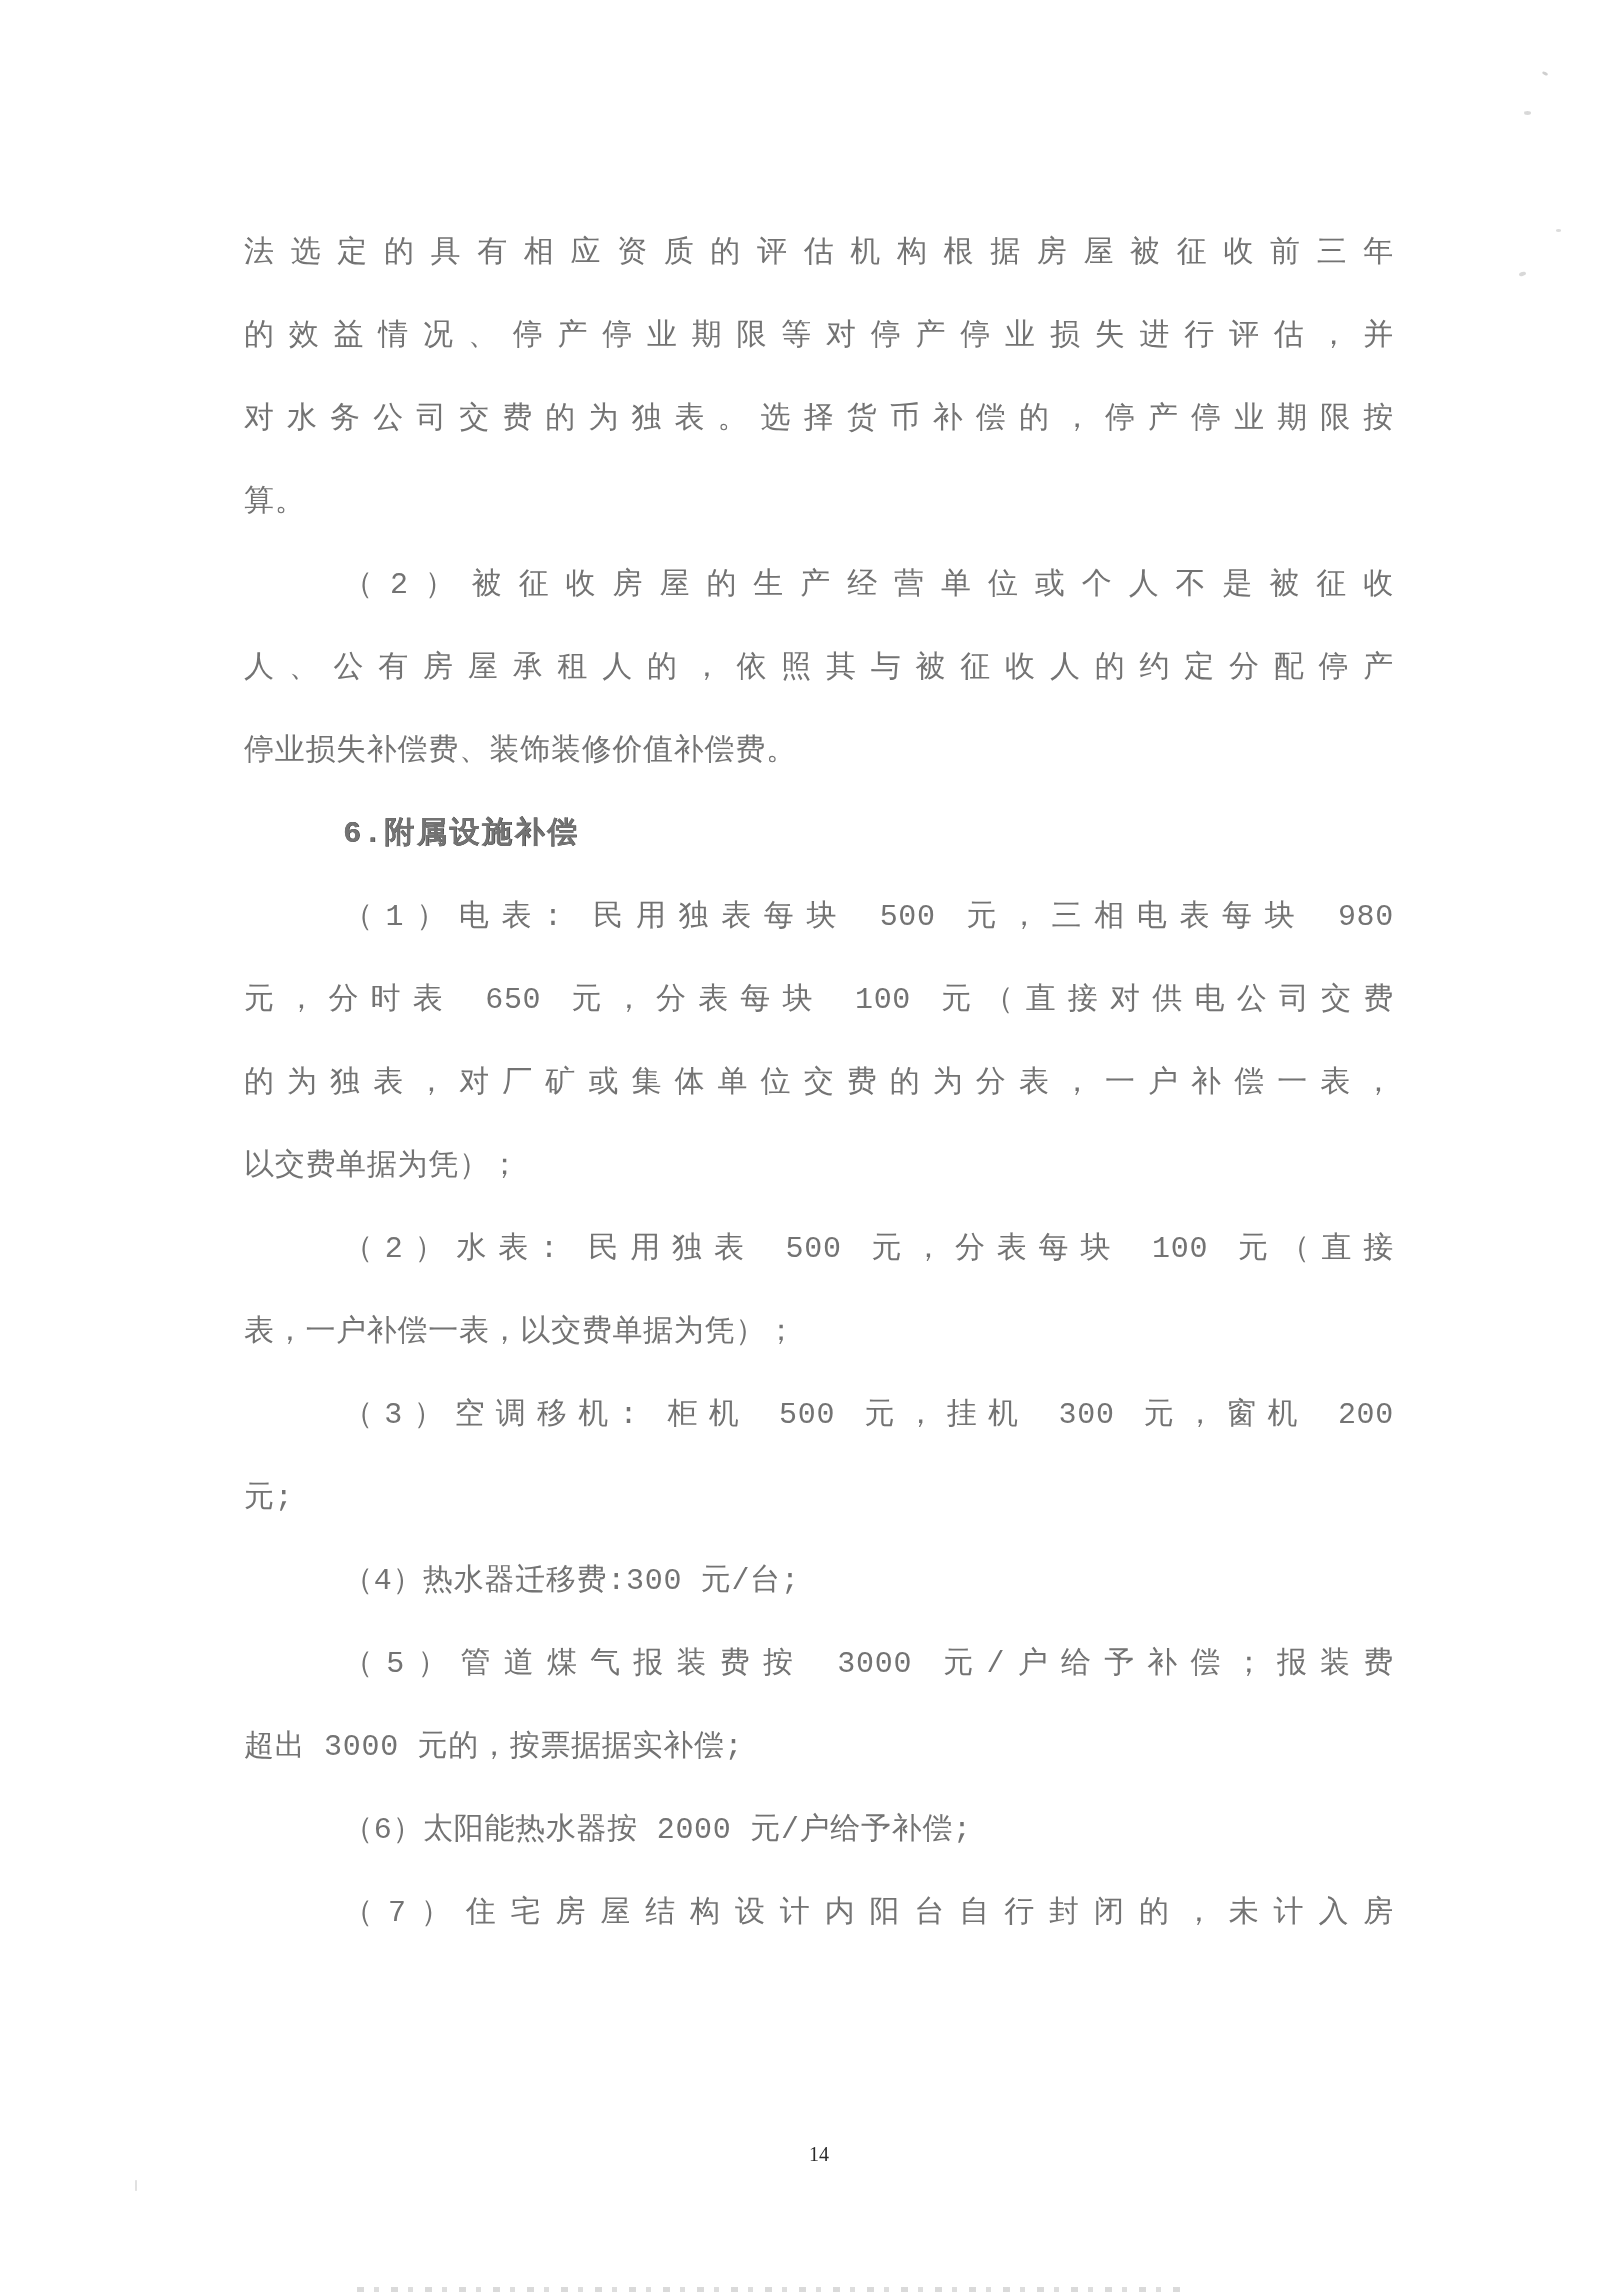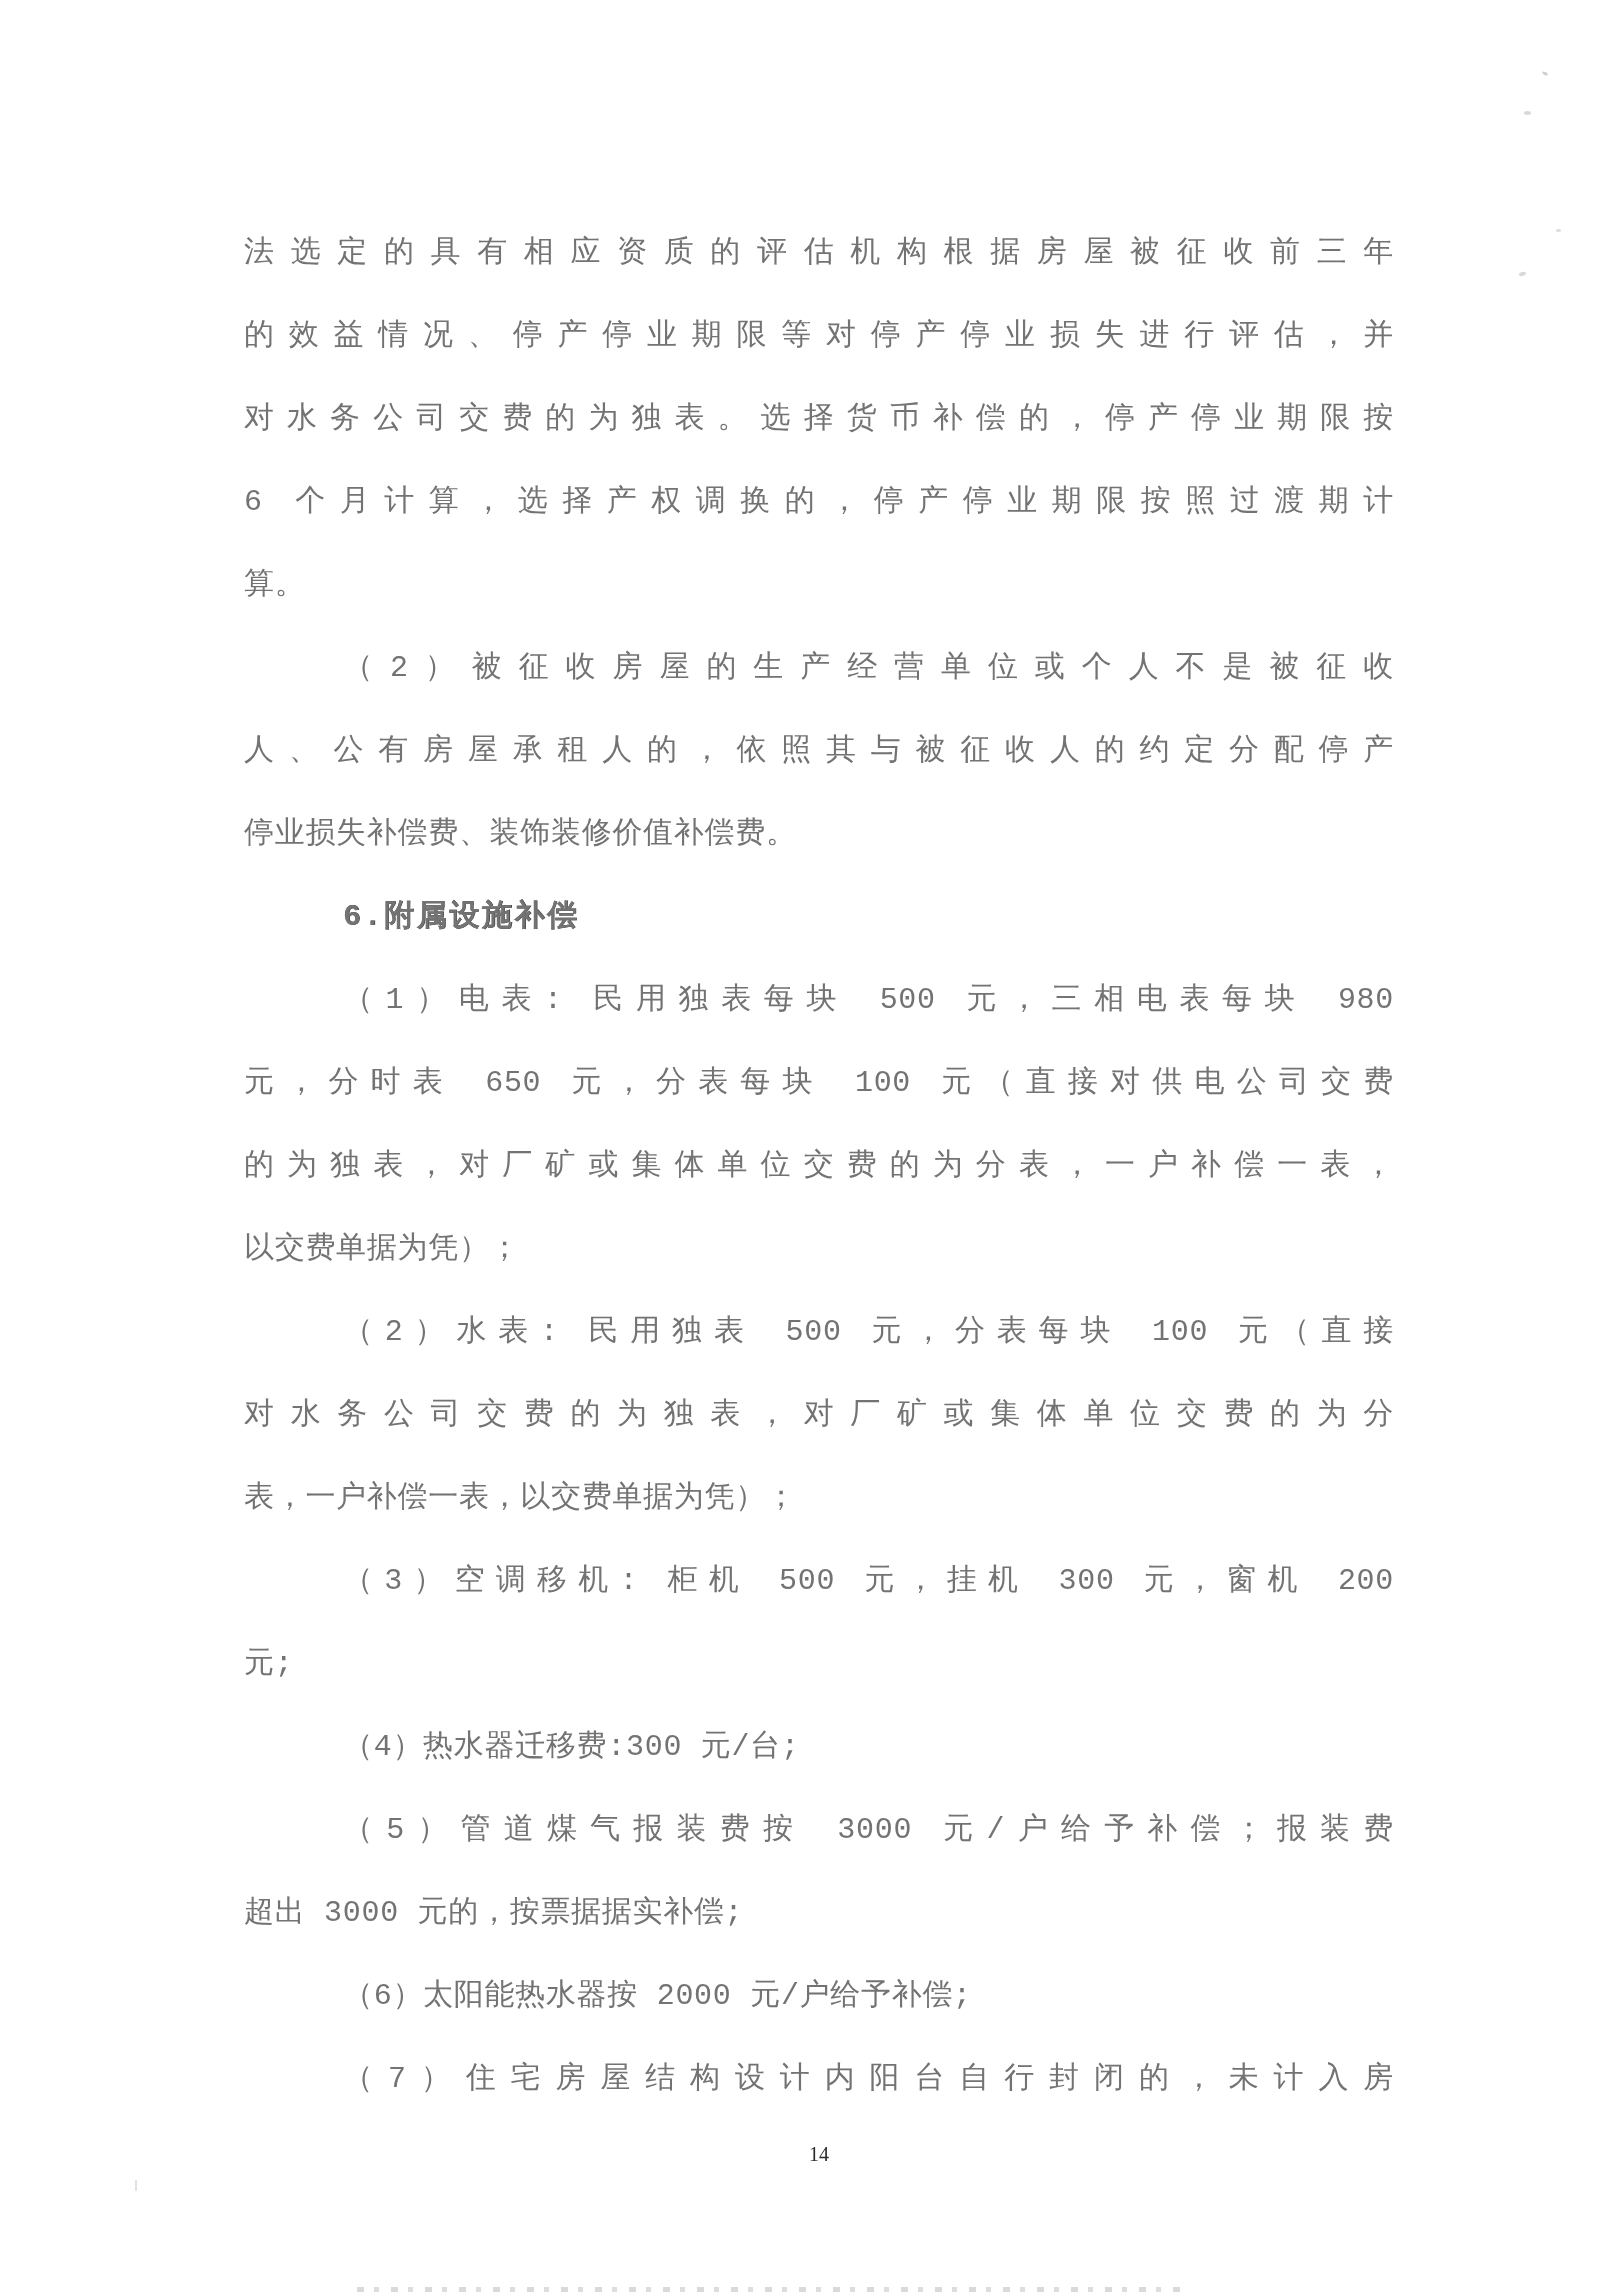--- a/index.html
+++ b/index.html
@@ -90,32 +90,30 @@
 </style>
 </head>
 <body>
 
 <div class="page">
 
   <div class="text-block">
     <div class="ln fl">法选定的具有相应资质的评估机构根据房屋被征收前三年</div>
     <div class="ln fl">的效益情况、停产停业期限等对停产停业损失进行评估，并</div>
     <div class="ln fl">对水务公司交费的为独表。选择货币补偿的，停产停业期限按</div>
-    <div class="ln fl">6 个月计算，选择产权调换的，停产停业期限按照过渡期计</div>
     <div class="ln">算。</div>
     <div class="ln ind fl">（2）被征收房屋的生产经营单位或个人不是被征收</div>
     <div class="ln fl">人、公有房屋承租人的，依照其与被征收人的约定分配停产</div>
     <div class="ln">停业损失补偿费、装饰装修价值补偿费。</div>
     <div class="ln ind hd">6.附属设施补偿</div>
     <div class="ln ind fl">（1）电表: 民用独表每块 500 元，三相电表每块 980</div>
     <div class="ln fl">元，分时表 650 元，分表每块 100 元（直接对供电公司交费</div>
     <div class="ln fl">的为独表，对厂矿或集体单位交费的为分表，一户补偿一表，</div>
     <div class="ln">以交费单据为凭）；</div>
     <div class="ln ind fl">（2）水表: 民用独表 500 元，分表每块 100 元（直接</div>
-    <div class="ln fl">对水务公司交费的为独表，对厂矿或集体单位交费的为分</div>
     <div class="ln">表，一户补偿一表，以交费单据为凭）；</div>
     <div class="ln ind fl">（3）空调移机: 柜机 500 元，挂机 300 元，窗机 200</div>
     <div class="ln">元;</div>
     <div class="ln ind">（4）热水器迁移费:300 元/台;</div>
     <div class="ln ind fl">（5）管道煤气报装费按 3000 元/户给予补偿；报装费</div>
     <div class="ln">超出 3000 元的，按票据据实补偿;</div>
     <div class="ln ind">（6）太阳能热水器按 2000 元/户给予补偿;</div>
     <div class="ln ind fl">（7）住宅房屋结构设计内阳台自行封闭的，未计入房</div>
   </div>
 

